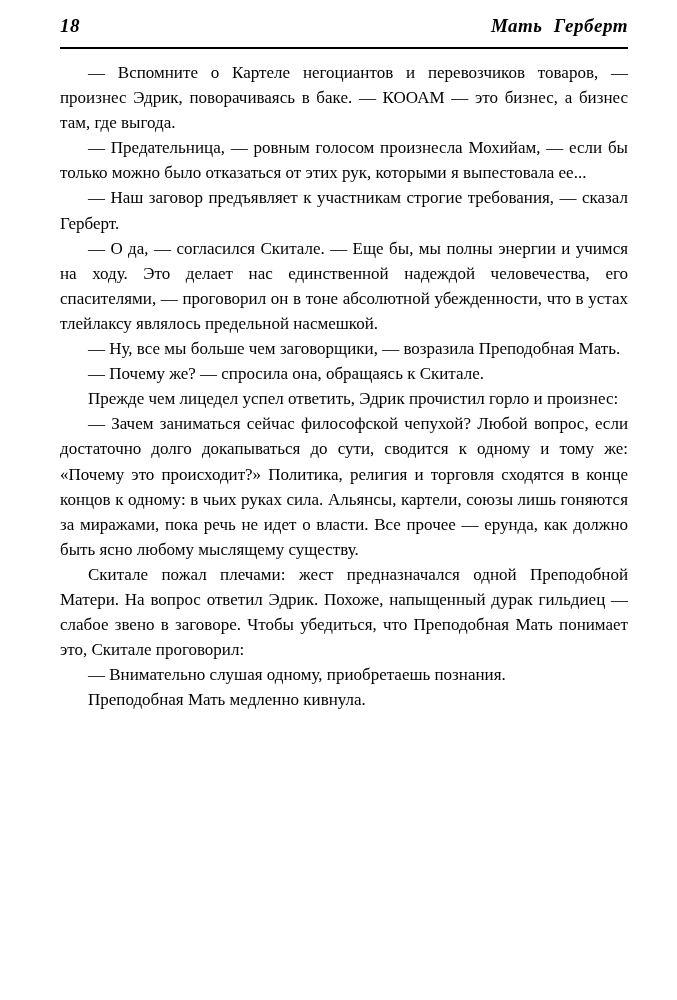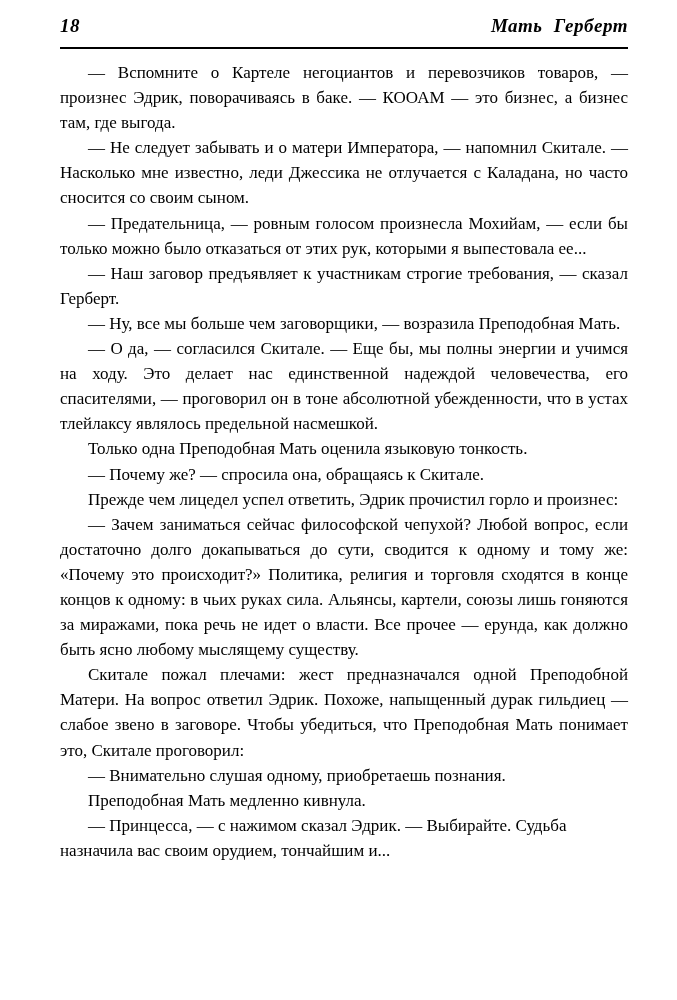--- a/index.html
+++ b/index.html
@@ -87,28 +87,25 @@
 
   <div class="running-head">
     <span class="folio">18</span>
     <span class="book-author">Мать Герберт</span>
   </div>
 
   <div class="head-rule"></div>
 
   <div class="text-block">
       <p>— Вспомните о Картеле негоциантов и перевозчиков товаров, — произнес Эдрик, поворачиваясь в баке. — КООАМ — это бизнес, а бизнес там, где выгода.</p>
-      <p>— Не следует забывать и о матери Императора, — напомнил Скитале. — Насколько мне известно, леди Джессика не отлучается с Каладана, но часто сносится со своим сыном.</p>
       <p>— Предательница, — ровным голосом произнесла Мохийам, — если бы только можно было отказаться от этих рук, которыми я выпестовала ее...</p>
       <p>— Наш заговор предъявляет к участникам строгие требования, — сказал Герберт.</p>
+      <p>— О да, — согласился Скитале. — Еще бы, мы полны энергии и учимся на ходу. Это делает нас единственной надеждой человечества, его спасителями, — проговорил он в тоне абсолютной убежденности, что в устах тлейлаксу являлось предельной насмешкой.</p>
       <p>— Ну, все мы больше чем заговорщики, — возразила Преподобная Мать.</p>
-      <p>— О да, — согласился Скитале. — Еще бы, мы полны энергии и учимся на ходу. Это делает нас единственной надеждой человечества, его спасителями, — проговорил он в тоне абсолютной убежденности, что в устах тлейлаксу являлось предельной насмешкой.</p>
-      <p>Только одна Преподобная Мать оценила языковую тонкость.</p>
       <p>— Почему же? — спросила она, обращаясь к Скитале.</p>
       <p>Прежде чем лицедел успел ответить, Эдрик прочистил горло и произнес:</p>
       <p>— Зачем заниматься сейчас философской чепухой? Любой вопрос, если достаточно долго докапываться до сути, сводится к одному и тому же: «Почему это происходит?» Политика, религия и торговля сходятся в конце концов к одному: в чьих руках сила. Альянсы, картели, союзы лишь гоняются за миражами, пока речь не идет о власти. Все прочее — ерунда, как должно быть ясно любому мыслящему существу.</p>
       <p>Скитале пожал плечами: жест предназначался одной Преподобной Матери. На вопрос ответил Эдрик. Похоже, напыщенный дурак гильдиец — слабое звено в заговоре. Чтобы убедиться, что Преподобная Мать понимает это, Скитале проговорил:</p>
       <p>— Внимательно слушая одному, приобретаешь познания.</p>
       <p>Преподобная Мать медленно кивнула.</p>
-      <p class="last-partial">— Принцесса, — с нажимом сказал Эдрик. — Выбирайте. Судьба назначила вас своим орудием, тончайшим и...</p>
     </div>
 
 </div>
 
 </body></html>

